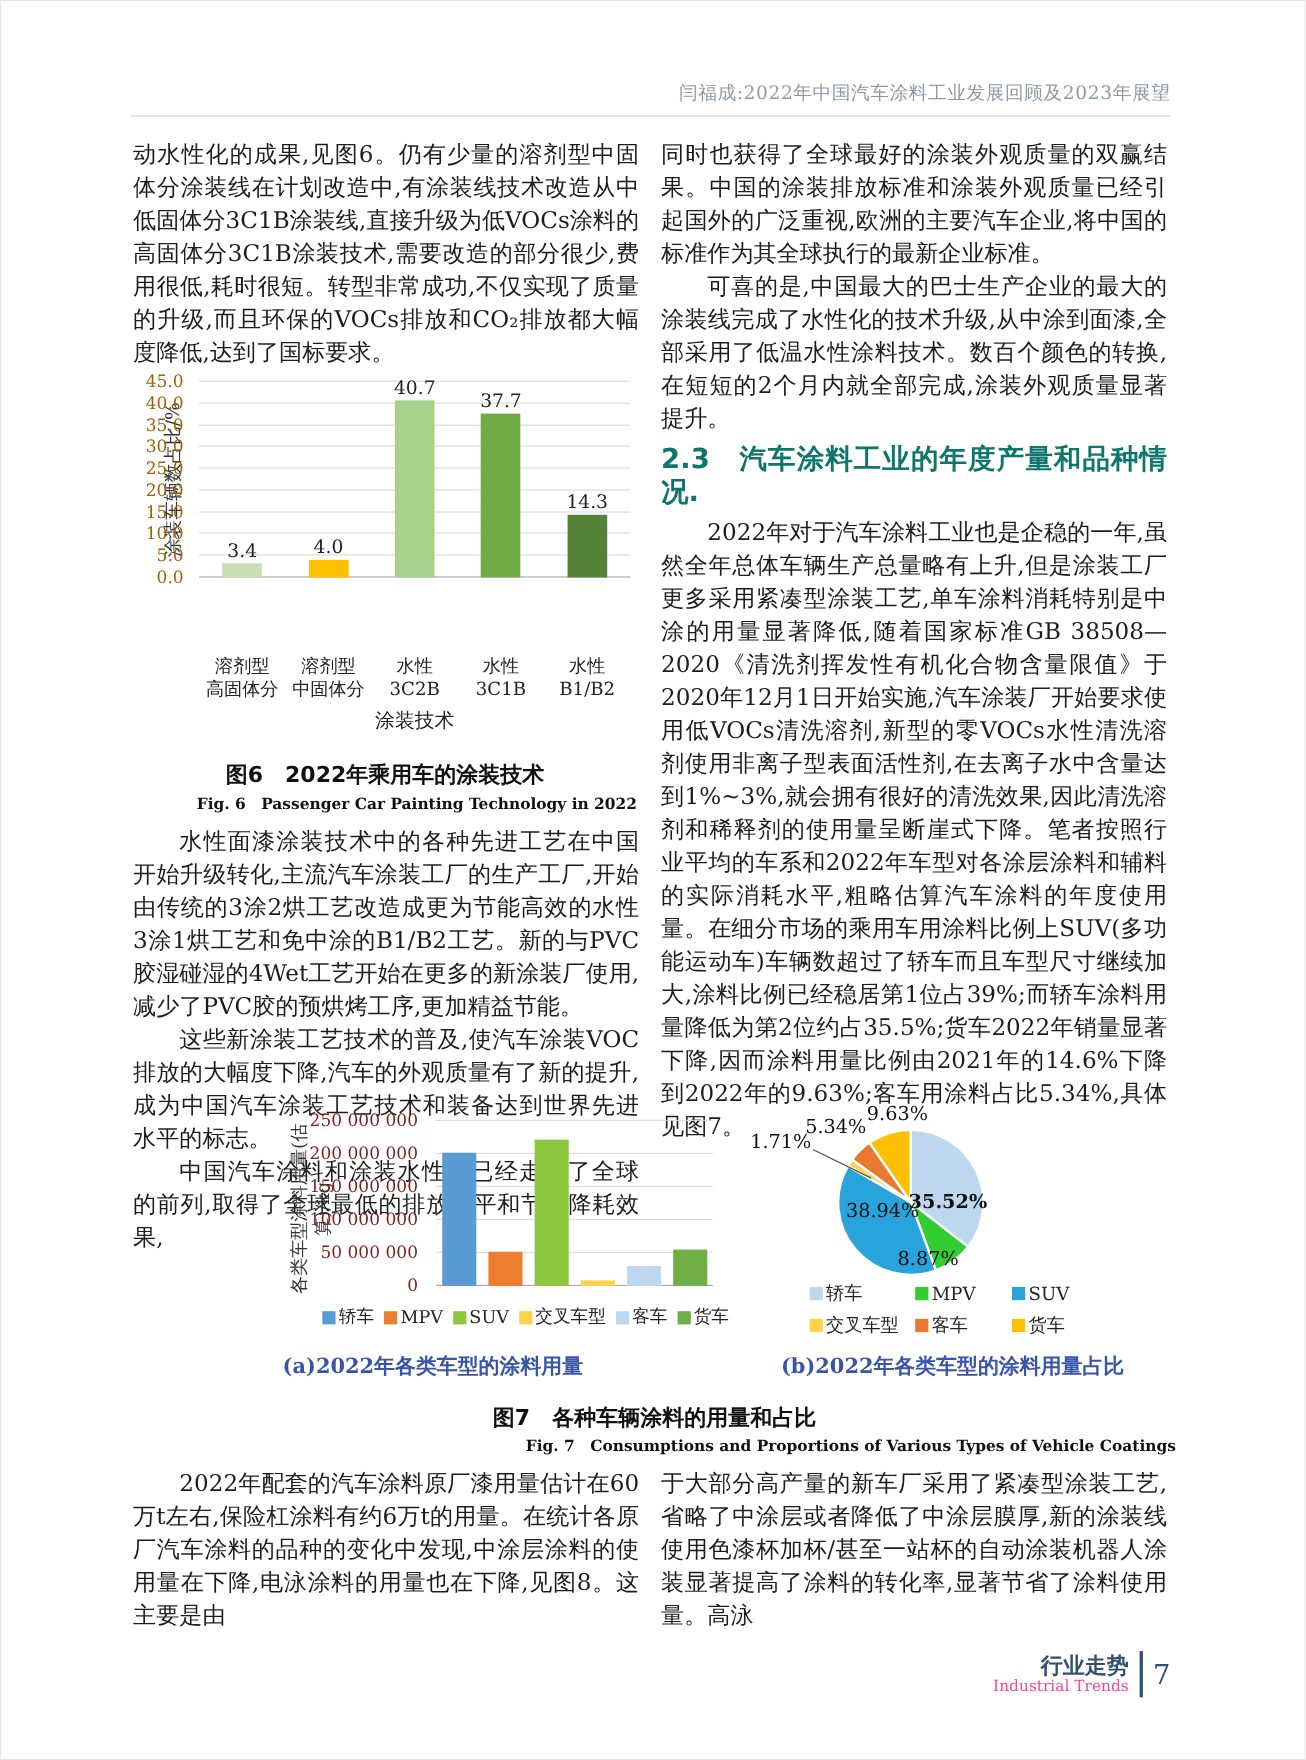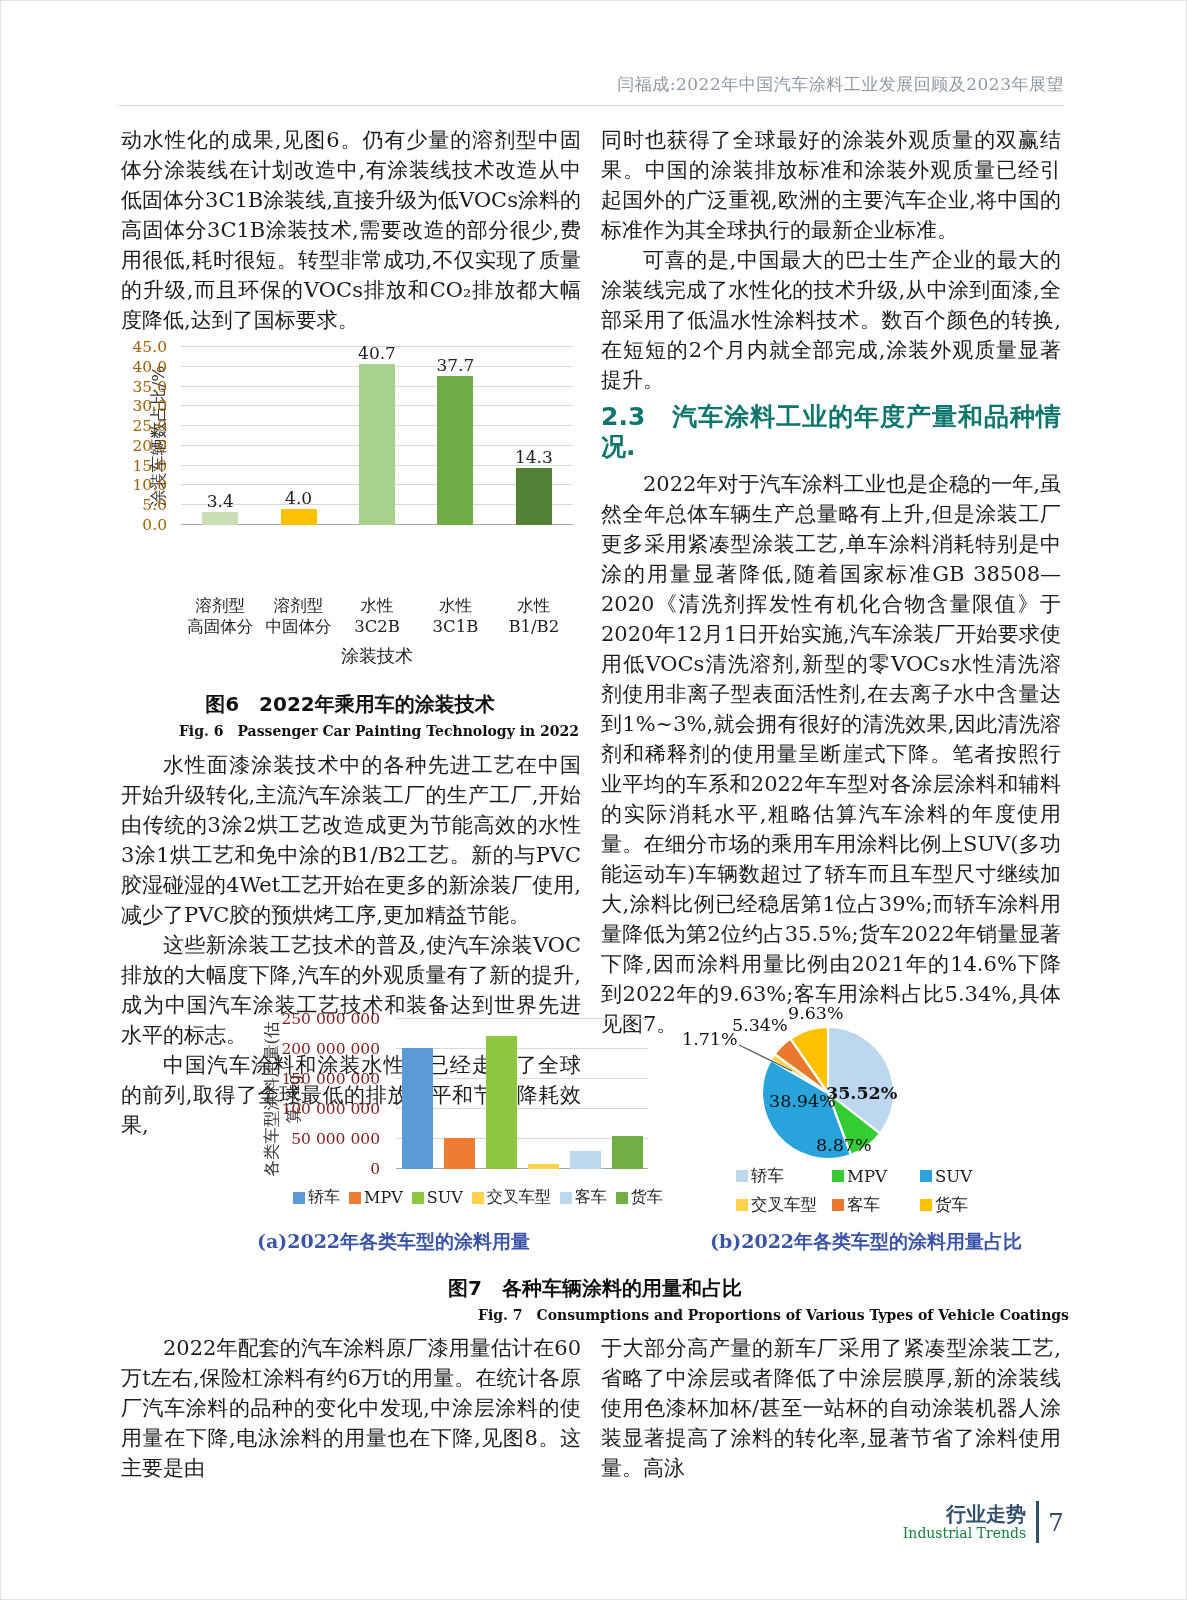--- a/index.html
+++ b/index.html
@@ -89,21 +89,21 @@
   }
   .fig7-subcaps{display:flex; margin-top:8px;}
   .subcap{font-size:19px; font-weight:600; color:#3a55a8; text-align:center;}
   .subcap.a{width:545px;}
   .subcap.b{width:400px;}
 
   
   #footer{position:absolute; right:122px; top:1500px; display:flex; align-items:center;}
   #footer .sec{ text-align:right; margin-right:10px;}
   #footer .sec .cn{font-family:"DejaVu Sans","Liberation Sans",sans-serif; font-weight:bold; font-size:20px; color:#32506c; line-height:22px;}
-  #footer .sec .en{font-size:14px; color:#15803d; line-height:17px;}
+  #footer .sec .en{font-size:14px; color:#ec4899; line-height:17px;}
   #footer .rule{width:3px; height:42px; background:#32506c; margin-right:9px;}
   #footer .pg{font-size:25px; color:#32506c;}
 </style>
 </head>
 <body>
 
 <div id="page">
 
   <div id="running-header">闫福成:2022年中国汽车涂料工业发展回顾及2023年展望</div>
 

